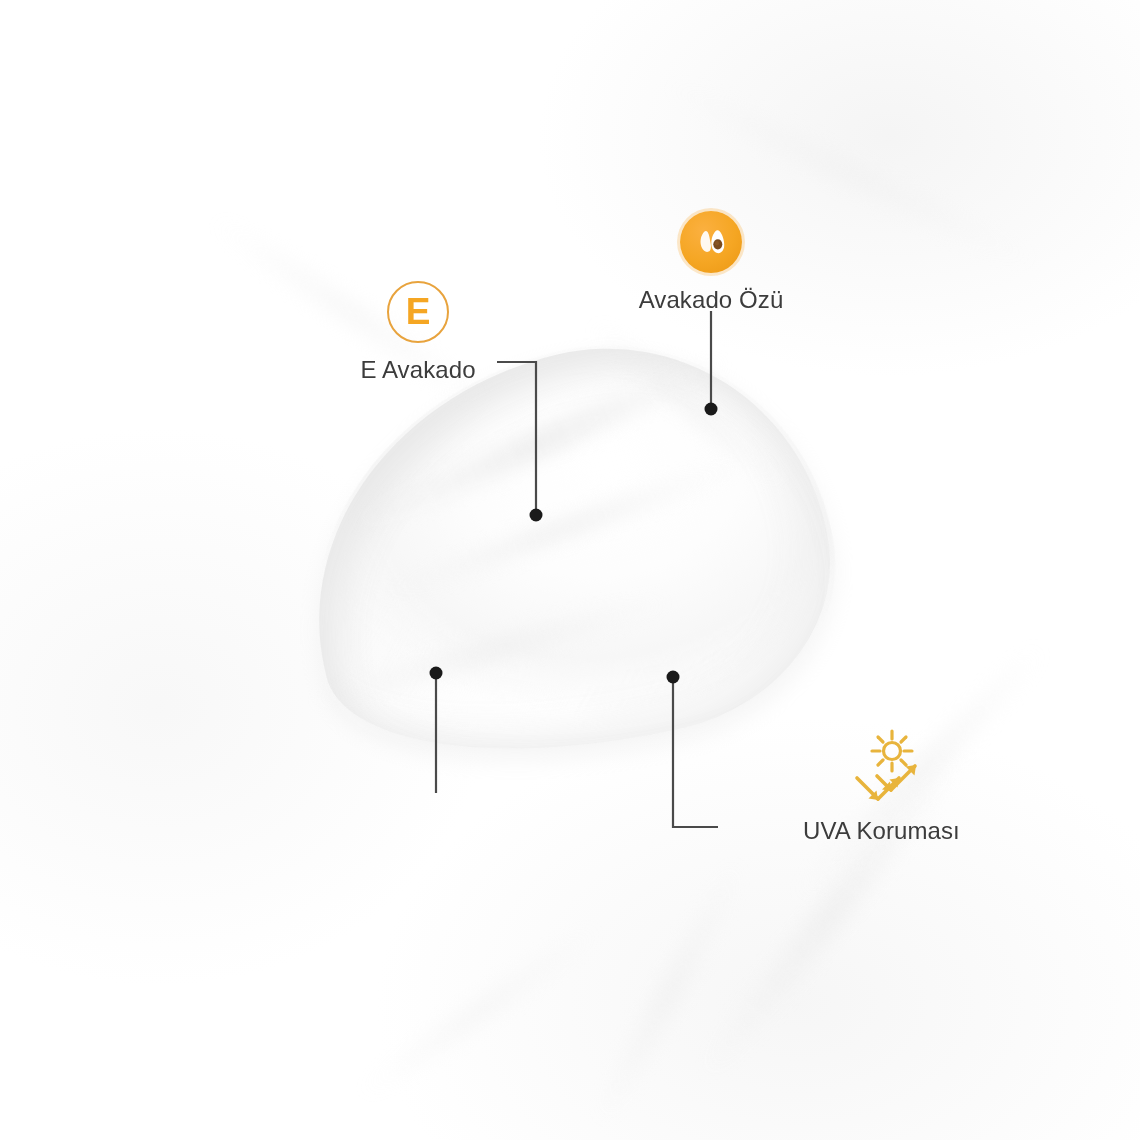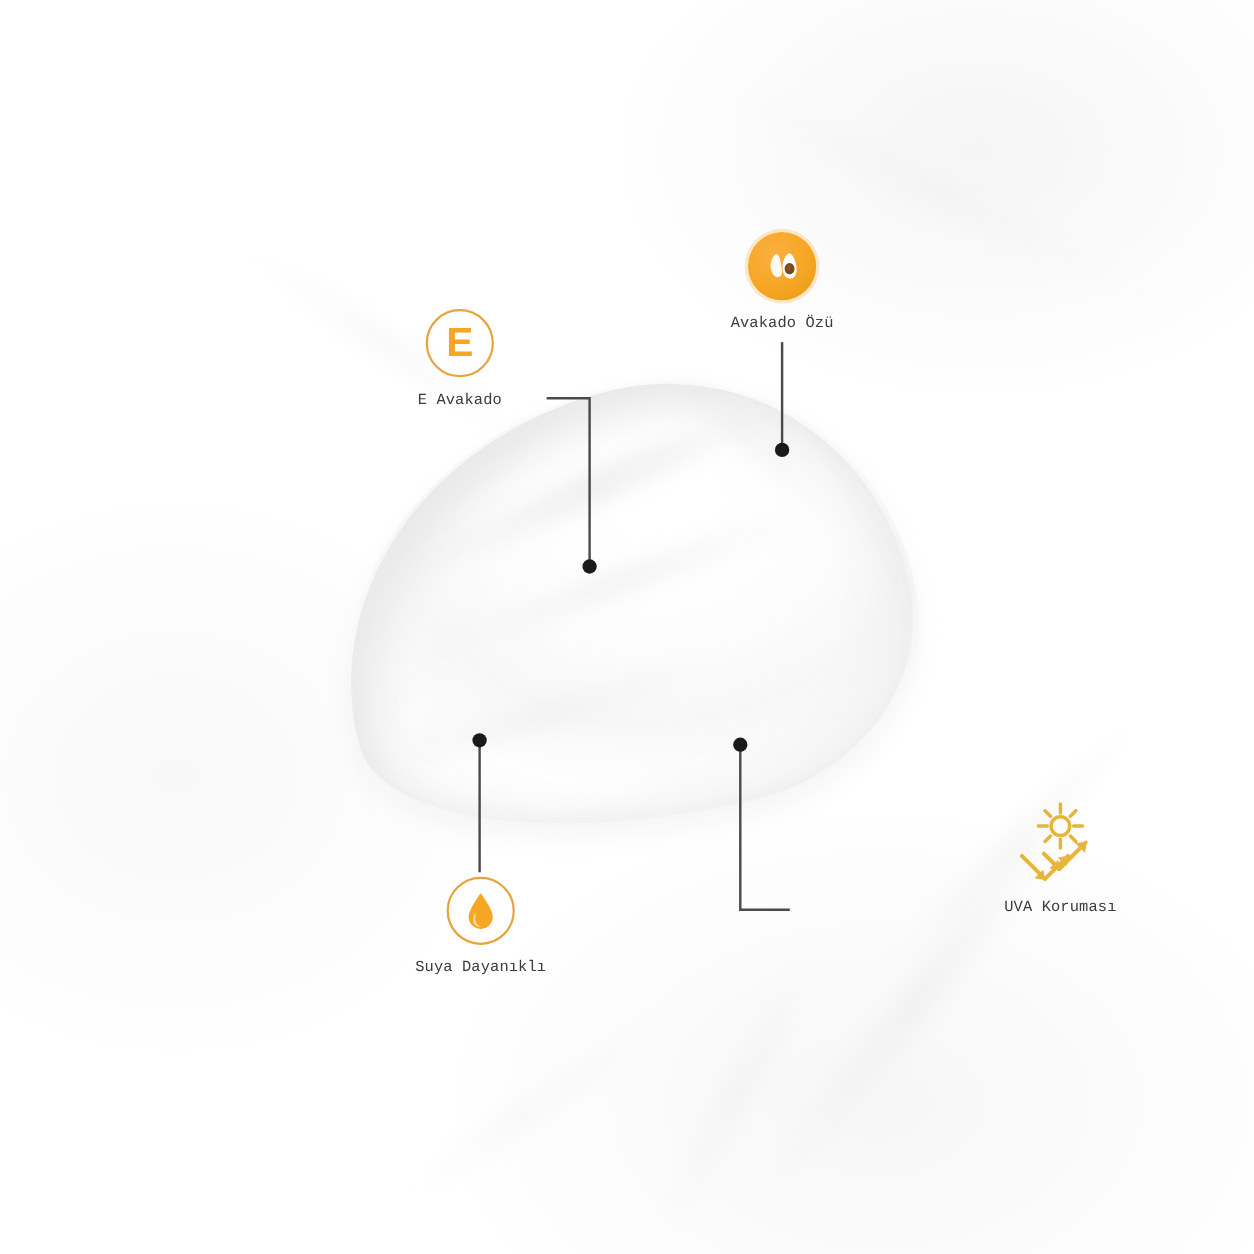--- a/index.html
+++ b/index.html
@@ -113,22 +113,22 @@
   .e-letter {
     font-family: "Liberation Sans", sans-serif;
     font-weight: 700;
     font-size: 37px;
     line-height: 1;
     color: #f5a623;
     letter-spacing: 0;
     margin-top: -1px;
   }
   .label {
-    font-family: Liberation Mono, monospace;
-    font-size: 14px;
+    font-family: Liberation Sans, sans-serif;
+    font-size: 24px;
     color: #3c3c3c;
     white-space: nowrap;
     letter-spacing: 0.1px;
   }
   .center-col {
     display: flex;
     flex-direction: column;
     align-items: center;
     gap: 13px;
   }
@@ -185,32 +185,23 @@
 
         <path d="M 25.5 8.6 C 22.6 10.6 20.8 15 20.4 19.6 C 20 24.6 21.6 29.2 25.4 30.8 C 29.6 32.5 33 28.6 33.2 23.8 C 33.4 18.6 31.4 12.4 28.6 9.3 C 27.6 8.2 26.4 8 25.5 8.6 Z" fill="#ffffff"></path>
 
         <ellipse cx="26.8" cy="22.3" rx="4.5" ry="5.1" fill="#7a4a1e"></ellipse>
         <ellipse cx="26.0" cy="21.2" rx="2.0" ry="2.3" fill="#8d5a28" opacity="0.75"></ellipse>
       </svg>
     </div>
     <div class="label">Avakado Özü</div>
   </div>
 
-  <div class="callout center-col" style="left:353px; top:797px; width:168px;">
-    <div class="icon-circle-outline">
-      <svg width="32" height="40" viewBox="0 0 32 40">
-        <path d="M 16 4 C 16 4 5 18.5 5 25.5 C 5 31.8 9.9 36.5 16 36.5 C 22.1 36.5 27 31.8 27 25.5 C 27 18.5 16 4 16 4 Z" fill="#f5a623"></path>
-        <path d="M 11.2 27.5 C 11.2 31.2 13.3 33.6 16.4 34.2 C 12.6 35.2 9.0 32.6 9.0 28.4 C 9.0 24.8 11.4 21.0 11.4 21.0 C 11.4 21.0 11.2 25.4 11.2 27.5 Z" fill="#ffffff" opacity="0.55"></path>
-      </svg>
-    </div>
-    <div class="label">Suya Dayanıklı</div>
-  </div>
 
   <div class="callout" style="left:765px; top:728px; width:250px;">
-    <div style="display:flex; flex-direction:column; align-items:flex-end;">
+    <div style="display:flex; flex-direction:column; align-items:center;">
       <svg width="92" height="82" viewBox="0 0 92 82" style="margin-left:14px;">
         <g stroke="#e8b43c" stroke-width="3.2" stroke-linecap="round" fill="none">
 
           <line x1="41" y1="3" x2="41" y2="11"></line>
           <line x1="41" y1="35" x2="41" y2="43"></line>
           <line x1="21" y1="23" x2="29" y2="23"></line>
           <line x1="53" y1="23" x2="61" y2="23"></line>
           <line x1="27" y1="9" x2="32" y2="14"></line>
           <line x1="50" y1="32" x2="55" y2="37"></line>
           <line x1="55" y1="9" x2="50" y2="14"></line>

